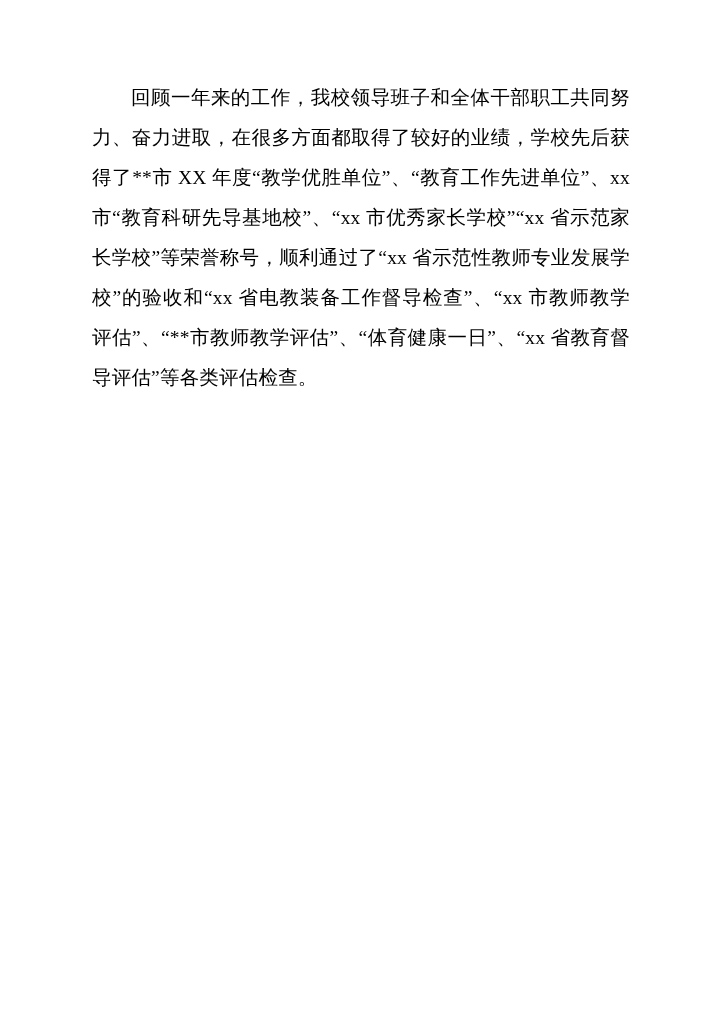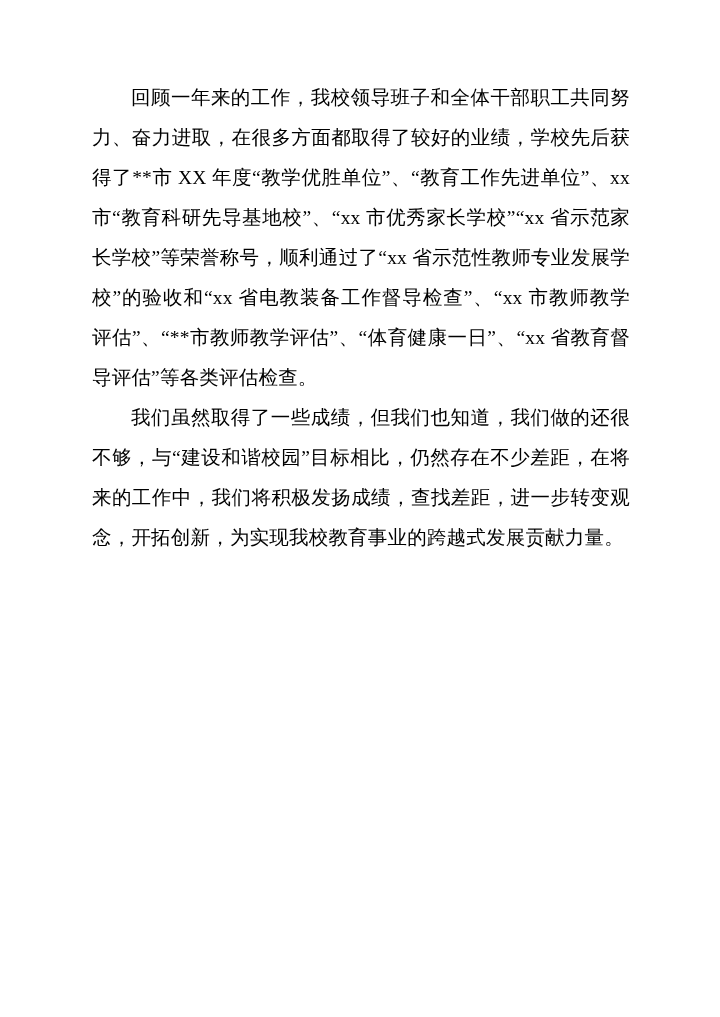--- a/index.html
+++ b/index.html
@@ -37,15 +37,14 @@
   .para + .para {
     margin-top: 0;
   }
 </style>
 </head>
 <body>
 
 <div class="page">
   <div class="doc-body">
     <p class="para">回顾一年来的工作，我校领导班子和全体干部职工共同努力、奋力进取，在很多方面都取得了较好的业绩，学校先后获得了**市 XX 年度“教学优胜单位”、“教育工作先进单位”、xx 市“教育科研先导基地校”、“xx 市优秀家长学校”“xx 省示范家长学校”等荣誉称号，顺利通过了“xx 省示范性教师专业发展学校”的验收和“xx 省电教装备工作督导检查”、“xx 市教师教学评估”、“**市教师教学评估”、“体育健康一日”、“xx 省教育督导评估”等各类评估检查。</p>
-    <p class="para">我们虽然取得了一些成绩，但我们也知道，我们做的还很不够，与“建设和谐校园”目标相比，仍然存在不少差距，在将来的工作中，我们将积极发扬成绩，查找差距，进一步转变观念，开拓创新，为实现我校教育事业的跨越式发展贡献力量。</p>
   </div>
 </div>
 
 </body></html>

